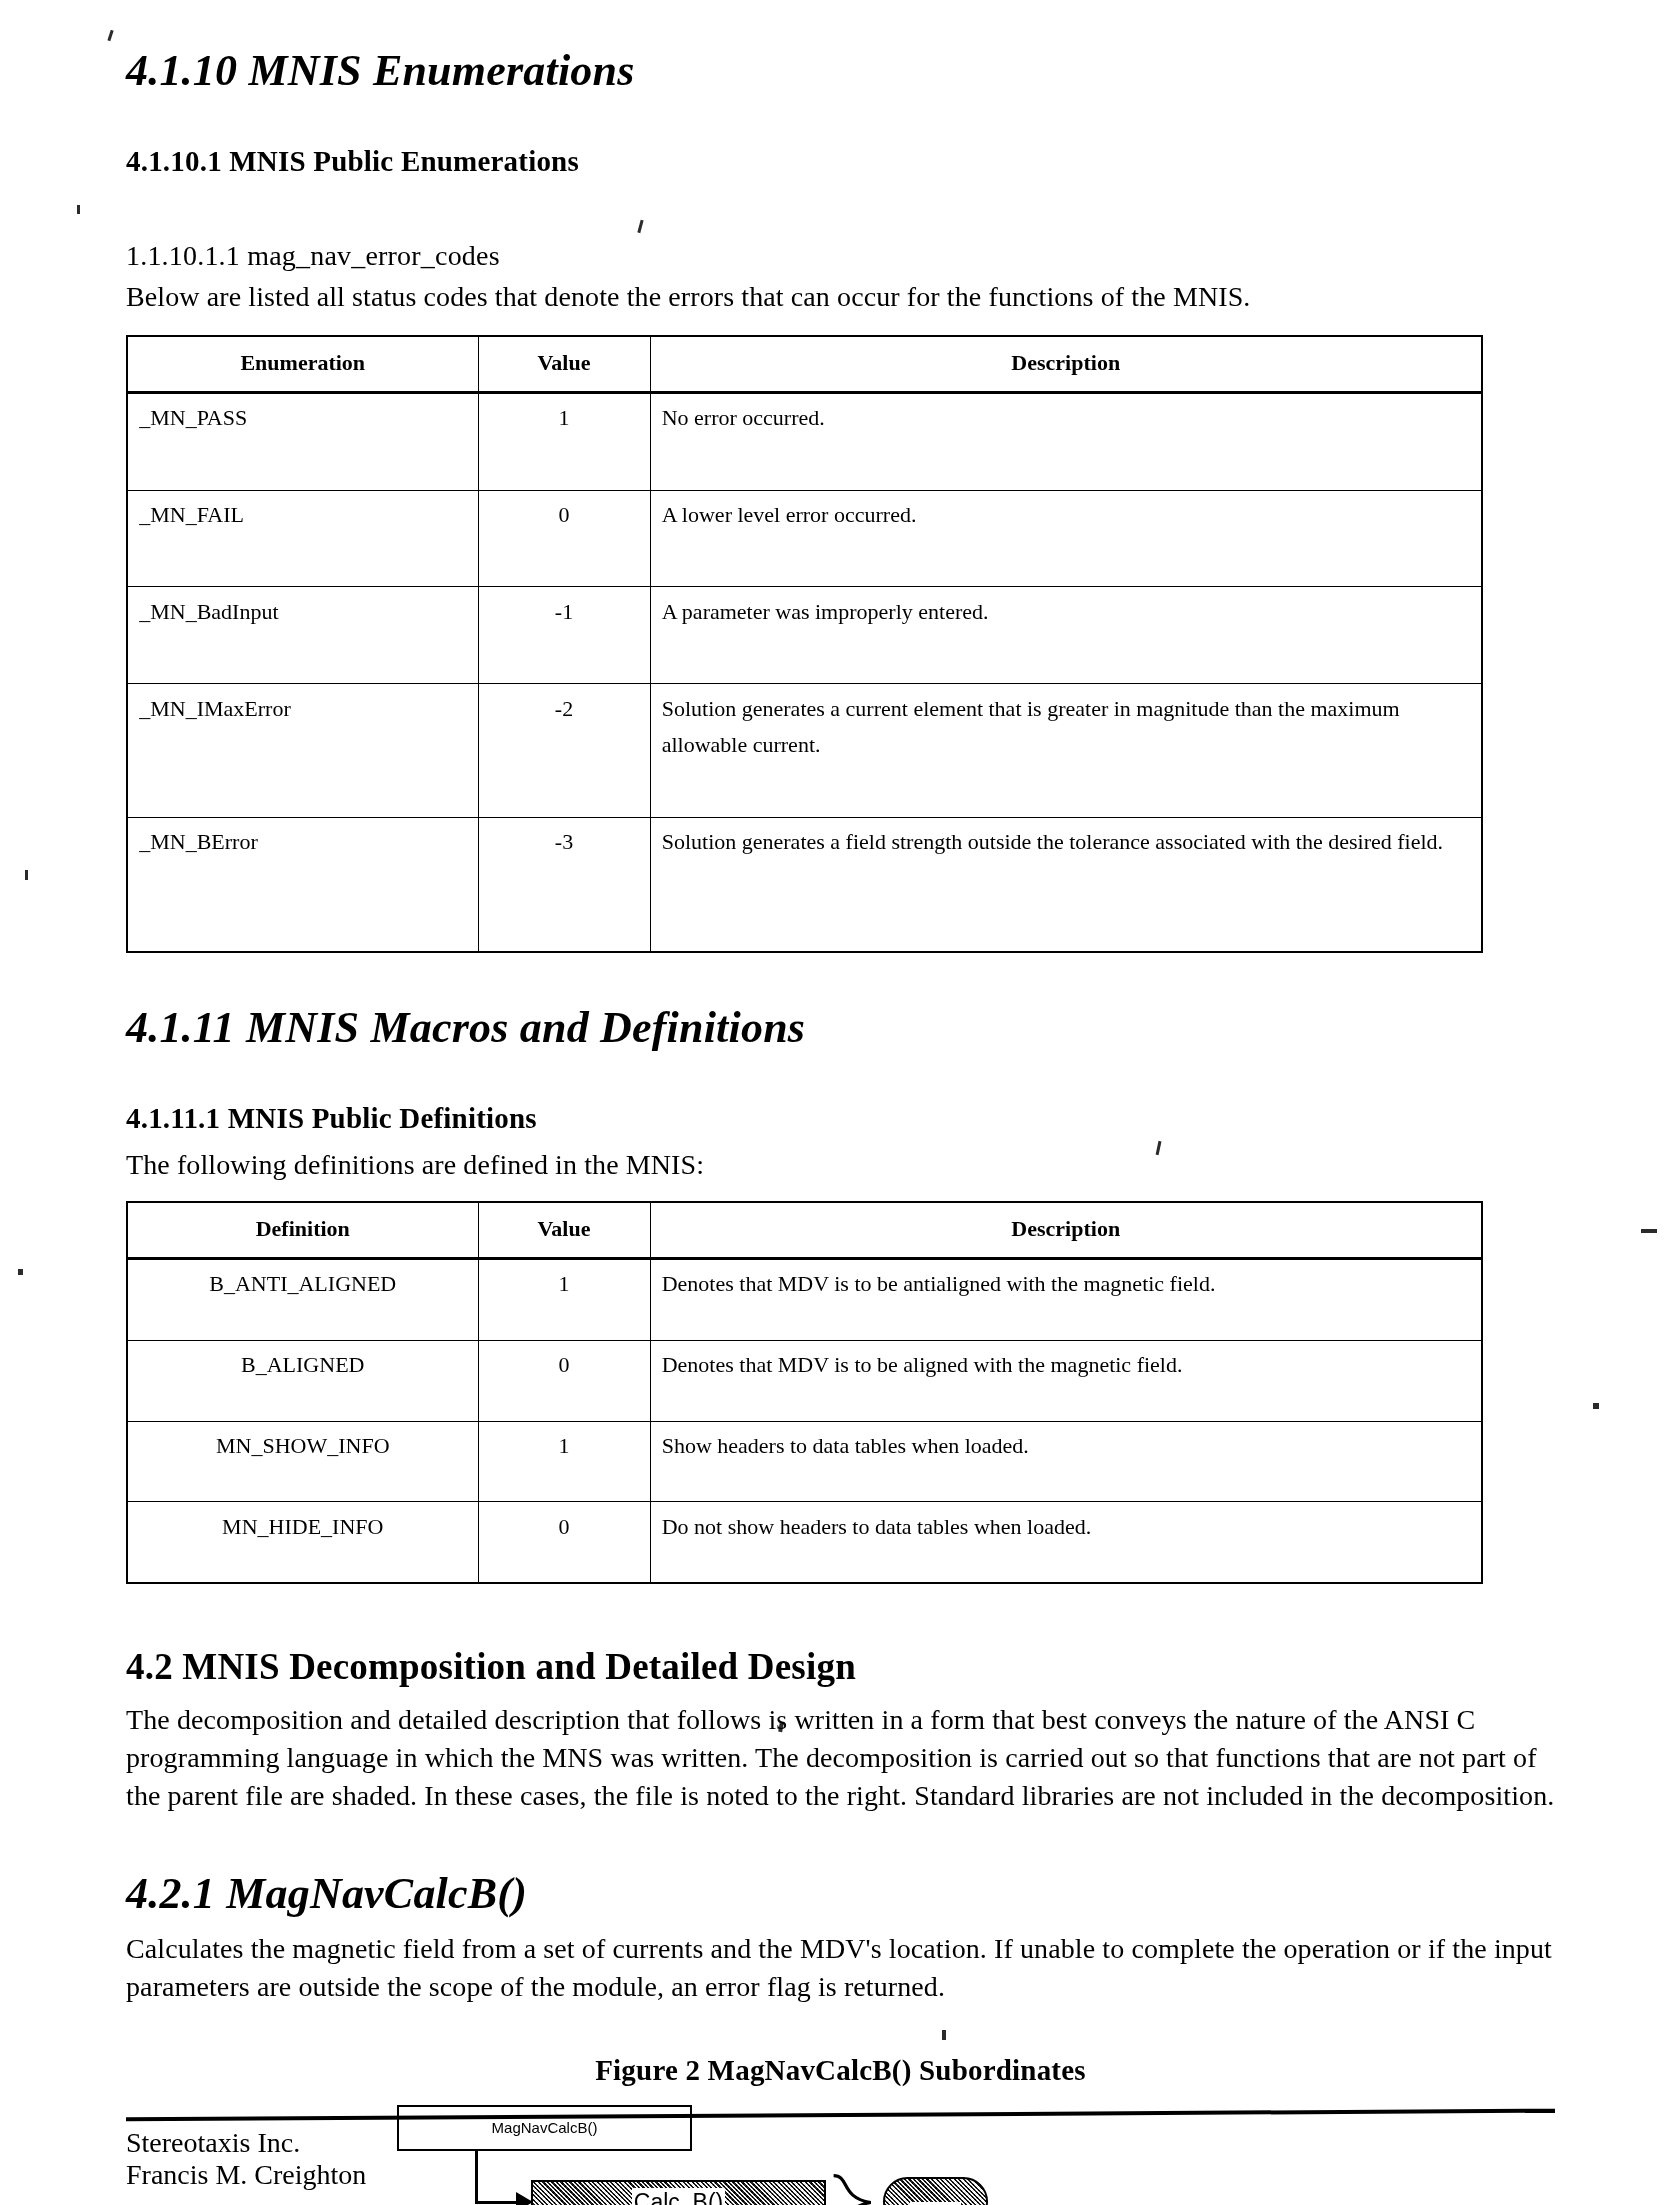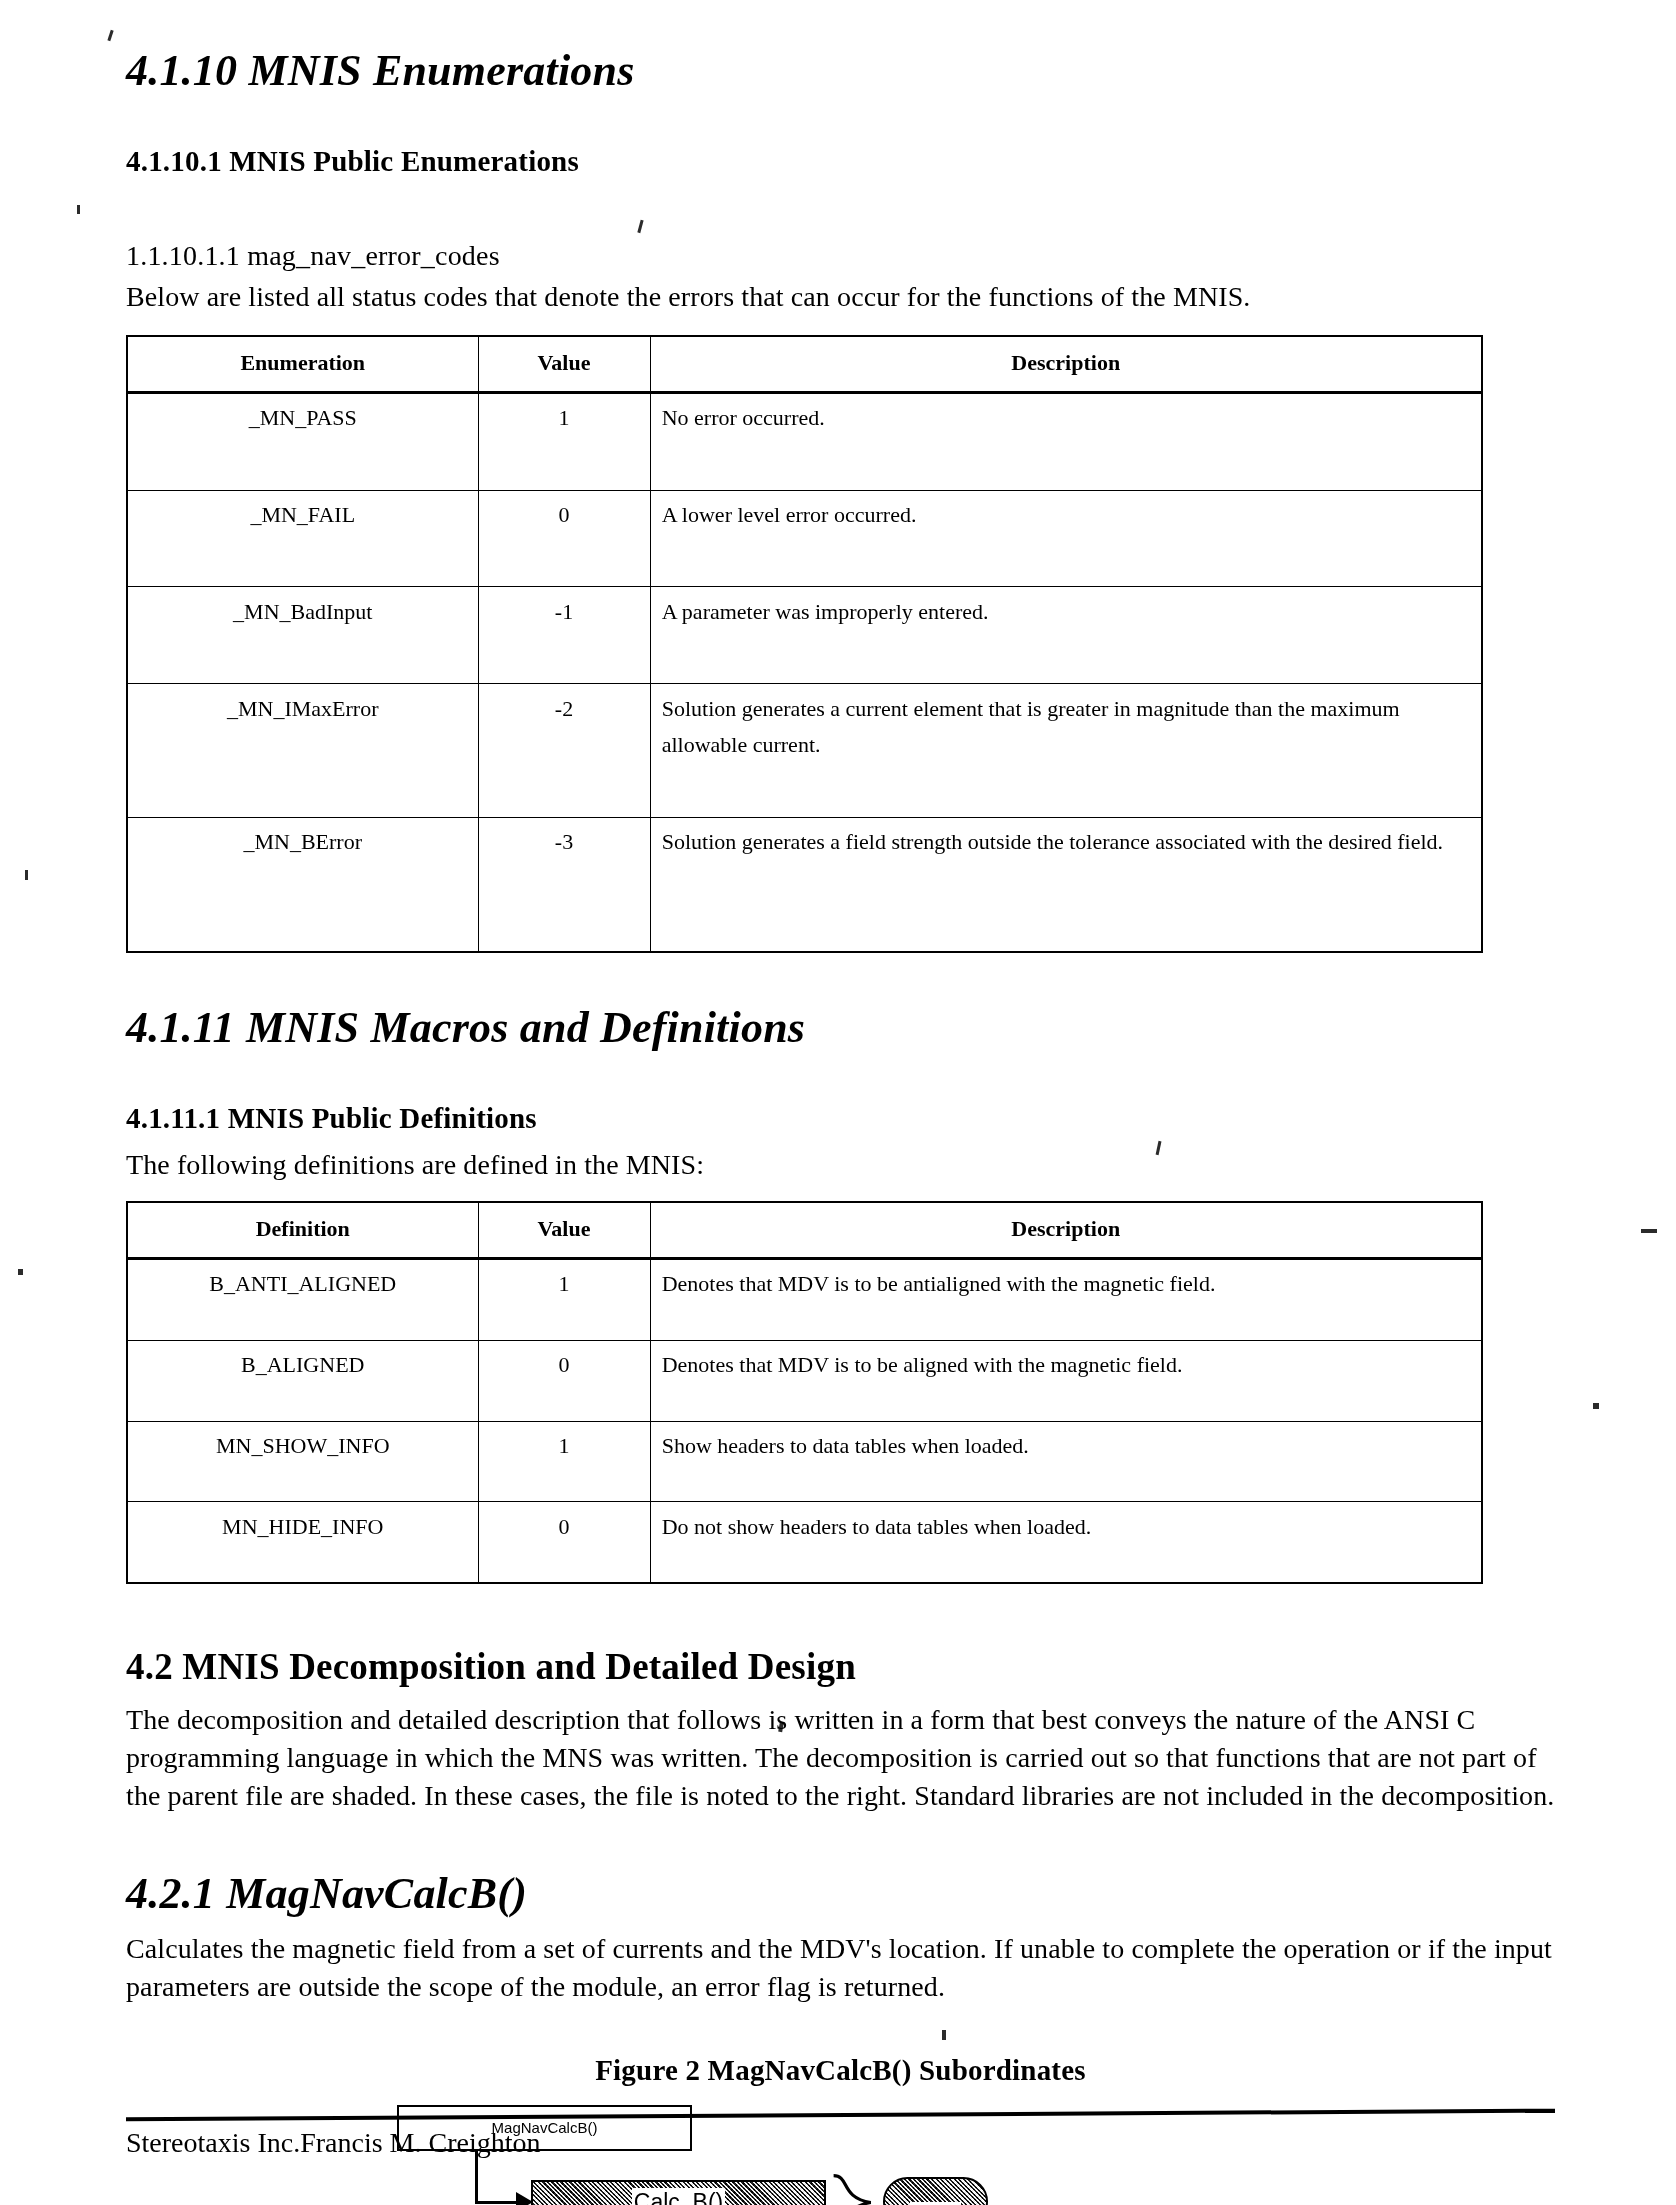--- a/index.html
+++ b/index.html
@@ -77,21 +77,20 @@
   table.doc-table thead th {
     font-weight: bold;
     text-align: center;
     border-bottom: 3.2px solid #000;
     padding: 8px 11.2px 9.6px 11.2px;
   }
   .col-enum  { width: 351px; }
   .col-value { width: 172px; }
   .cell-center { text-align: center; }
   td.enum-cell {
-    text-align: center;
     padding-left: 24px;
   }
   .tall-row td { height: 83px; }
   .tall-row2 td { height: 120px; }
   .row-def td { height: 67px; }
 
   
   .fig-caption {
     font-size: 29px;
     font-weight: bold;
@@ -209,23 +208,24 @@
     width: 1429px;
   }
   .footer-rule {
     height: 4px;
     background: #000;
     width: 100%;
     transform: rotate(-0.35deg);
   }
   .footer-row {
     display: flex;
-    justify-content: flex-start;
+    justify-content: flex-end;
     font-size: 28px;
     padding-top: 9.6px;
+    flex-direction: column;
   }
 
   
   .speck {
     position: absolute;
     background: #2b2b2b;
   }
 </style>
 </head>
 <body>

